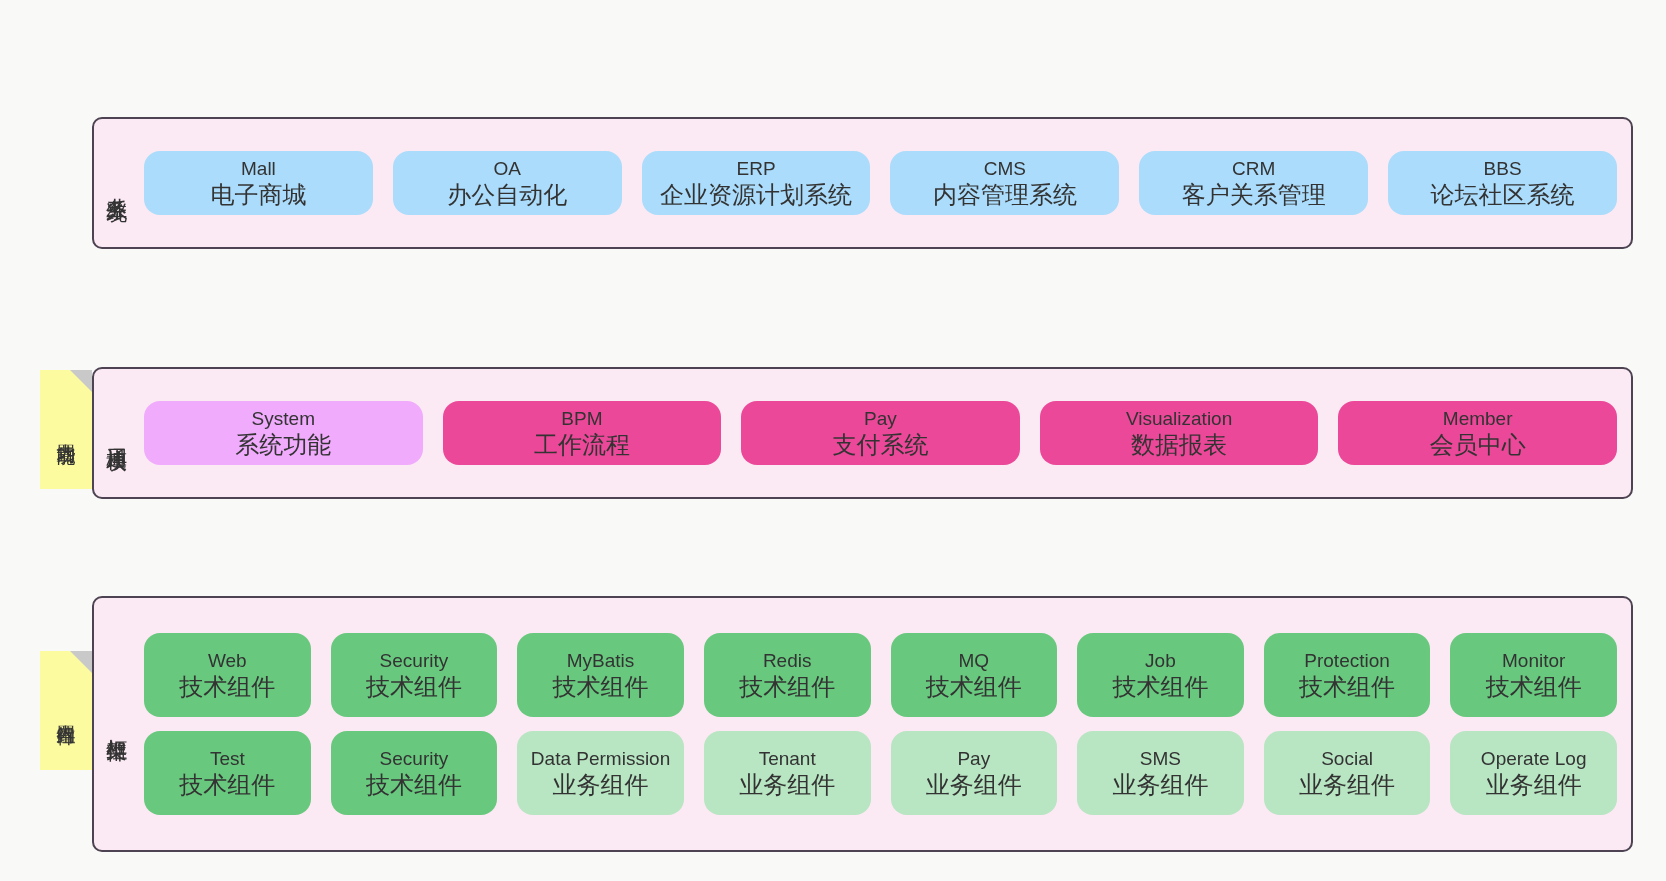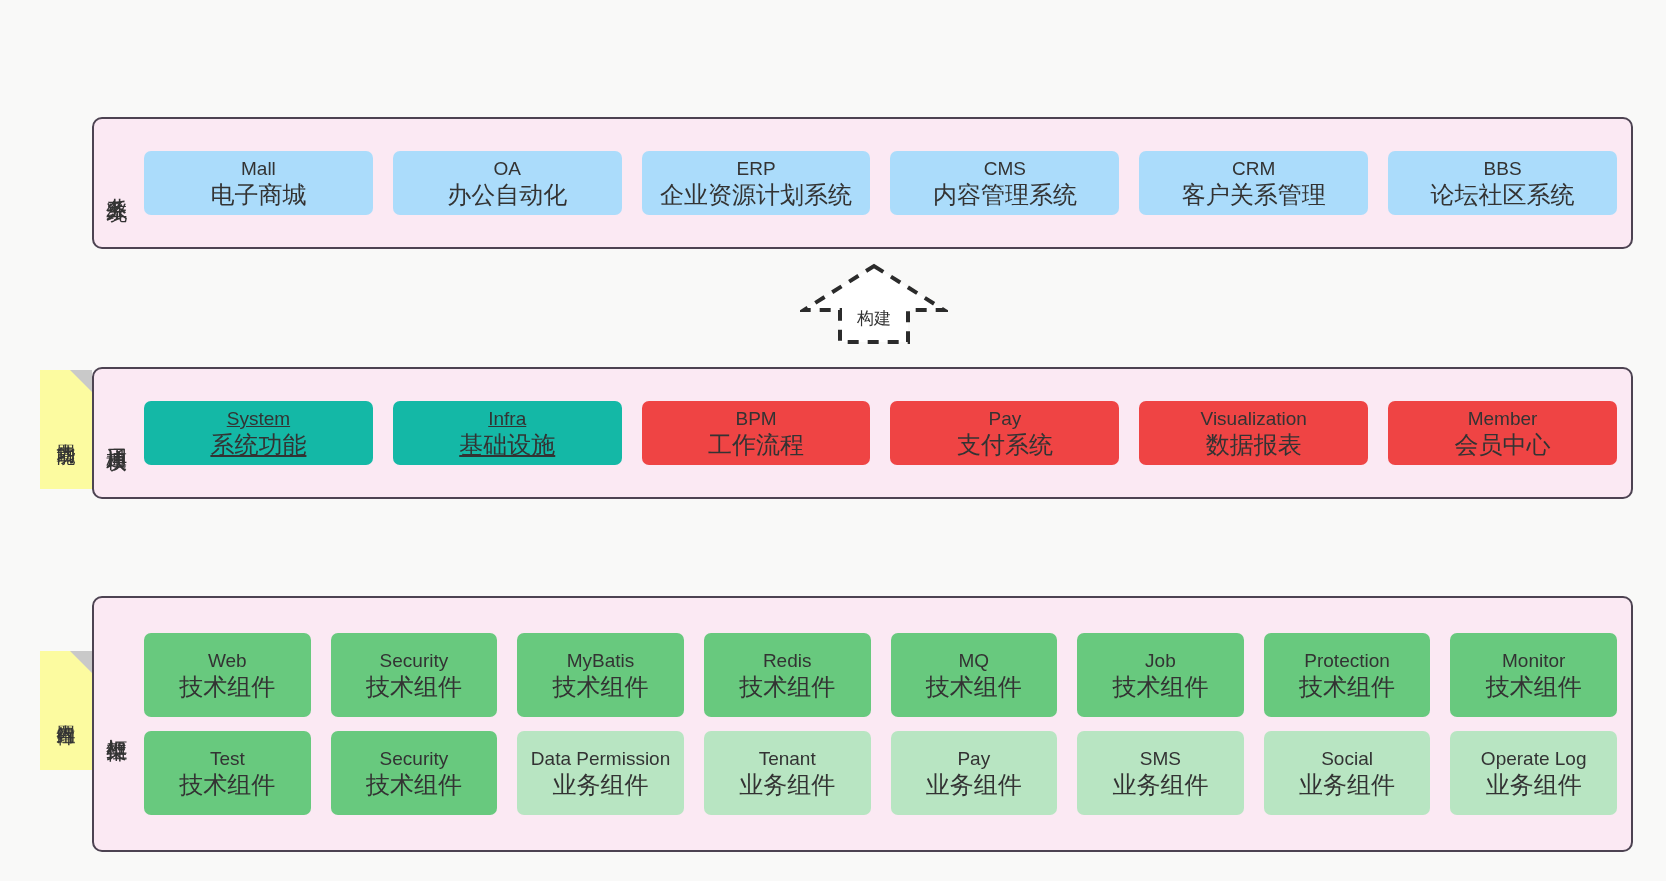--- a/index.html
+++ b/index.html
@@ -59,36 +59,36 @@
 
   .row {
     display: flex;
     gap: 20px;
     align-items: stretch;
   }
 
   
   .card {
     flex: 1 1 0;
-    border-radius: 7px;
+    border-radius: 16px;
     display: flex;
     flex-direction: column;
     align-items: center;
     justify-content: center;
     text-align: center;
     line-height: 1.22;
     padding: 6px 4px;
     box-sizing: border-box;
   }
   .card .t1 { font-size: 19px; }
   .card .t2 { font-size: 24px; }
 
   .c-blue        { background: #abdcfb; }
-  .c-red         { background: #14b8a6; text-decoration: underline; }
-  .c-pink        { background: #ef4444; }
+  .c-red         { background: #f0abfc; }
+  .c-pink        { background: #ec4899; }
   .c-green       { background: #68c97e; }
   .c-green-light { background: #b8e5c2; }
 
   
   .note {
     position: absolute;
     background: #fcfba0;
     display: flex;
     align-items: center;
     justify-content: center;
@@ -156,44 +156,34 @@
           <span class="t2">客户关系管理</span>
         </div>
         <div class="card c-blue">
           <span class="t1">BBS</span>
           <span class="t2">论坛社区系统</span>
         </div>
       </div>
     </div>
   </div>
 
-  <div class="arrow" style="left:800px; top:262px; width:148px; height:84px;">
-    <svg width="148" height="84" viewBox="0 0 148 84">
-      <path d="M 74 4 L 144 48 L 108 48 L 108 80 L 40 80 L 40 48 L 4 48 Z" fill="#ffffff" stroke="#2b2b2b" stroke-width="4" stroke-dasharray="11 9" stroke-linejoin="miter"></path>
-    </svg>
-    <div class="arrow-label" style="top:45px;">构建</div>
-  </div>
 
   <div class="note" style="left:40px; top:370px; width:52px; height:119px;">
     <span class="fold"></span>
     <span>内置功能</span>
   </div>
 
   <div class="layer" id="layer-module" style="left:92px; top:367px; width:1541px; height:132px;">
     <div class="layer-title">通用模块</div>
     <div class="layer-body">
       <div class="row">
         <div class="card c-red">
           <span class="t1">System</span>
           <span class="t2">系统功能</span>
         </div>
-        <div class="card c-red">
-          <span class="t1">Infra</span>
-          <span class="t2">基础设施</span>
-        </div>
         <div class="card c-pink">
           <span class="t1">BPM</span>
           <span class="t2">工作流程</span>
         </div>
         <div class="card c-pink">
           <span class="t1">Pay</span>
           <span class="t2">支付系统</span>
         </div>
         <div class="card c-pink">
           <span class="t1">Visualization</span>

